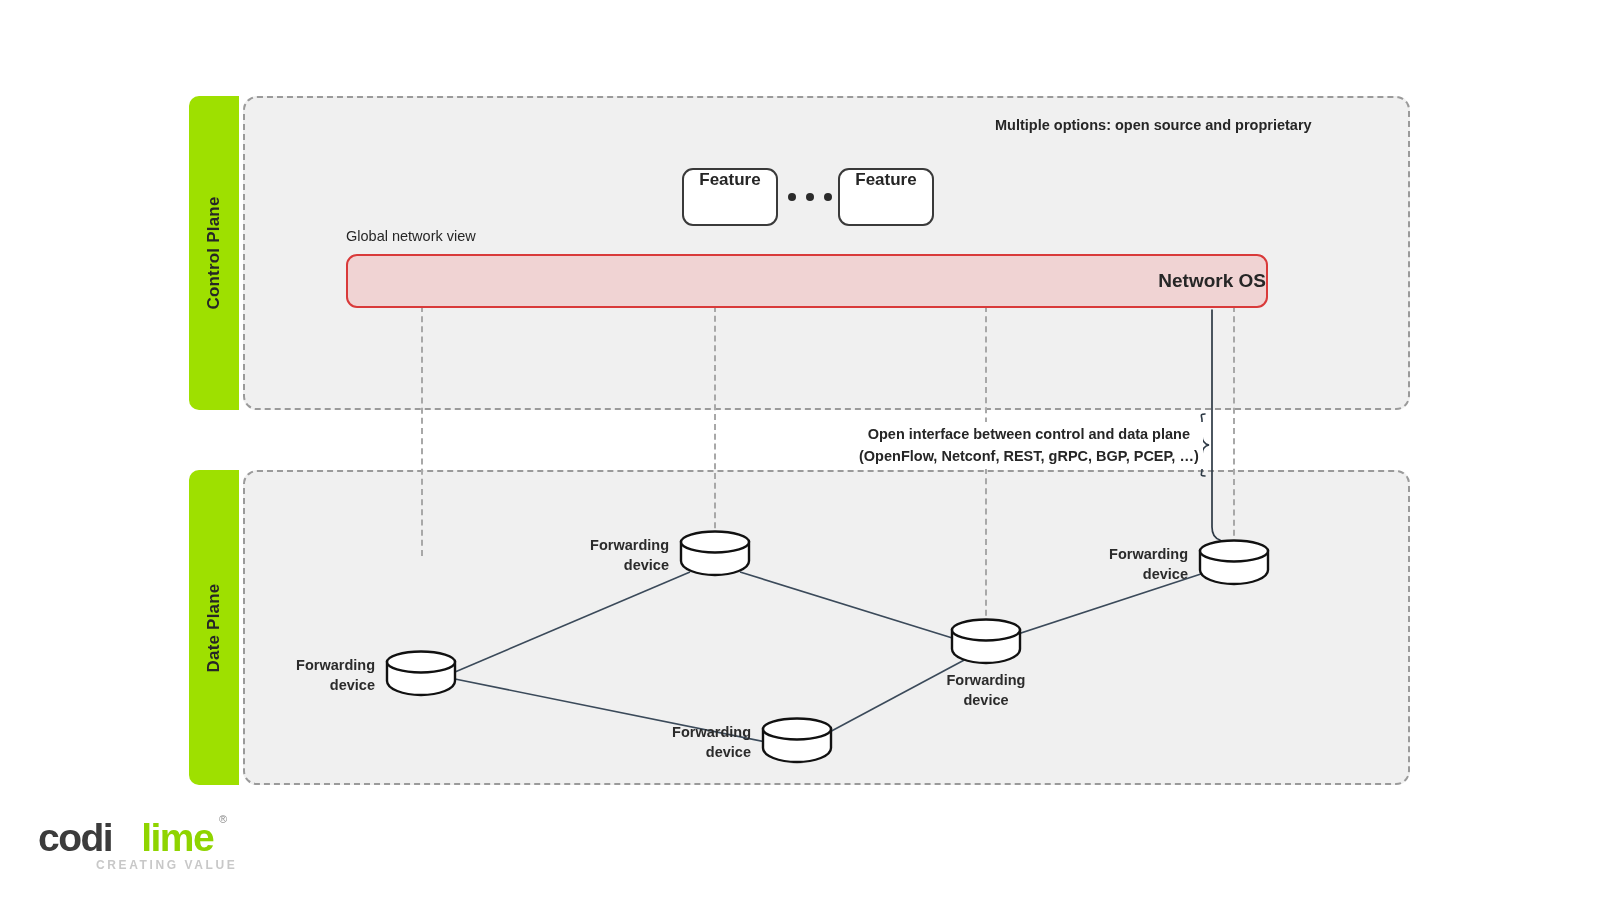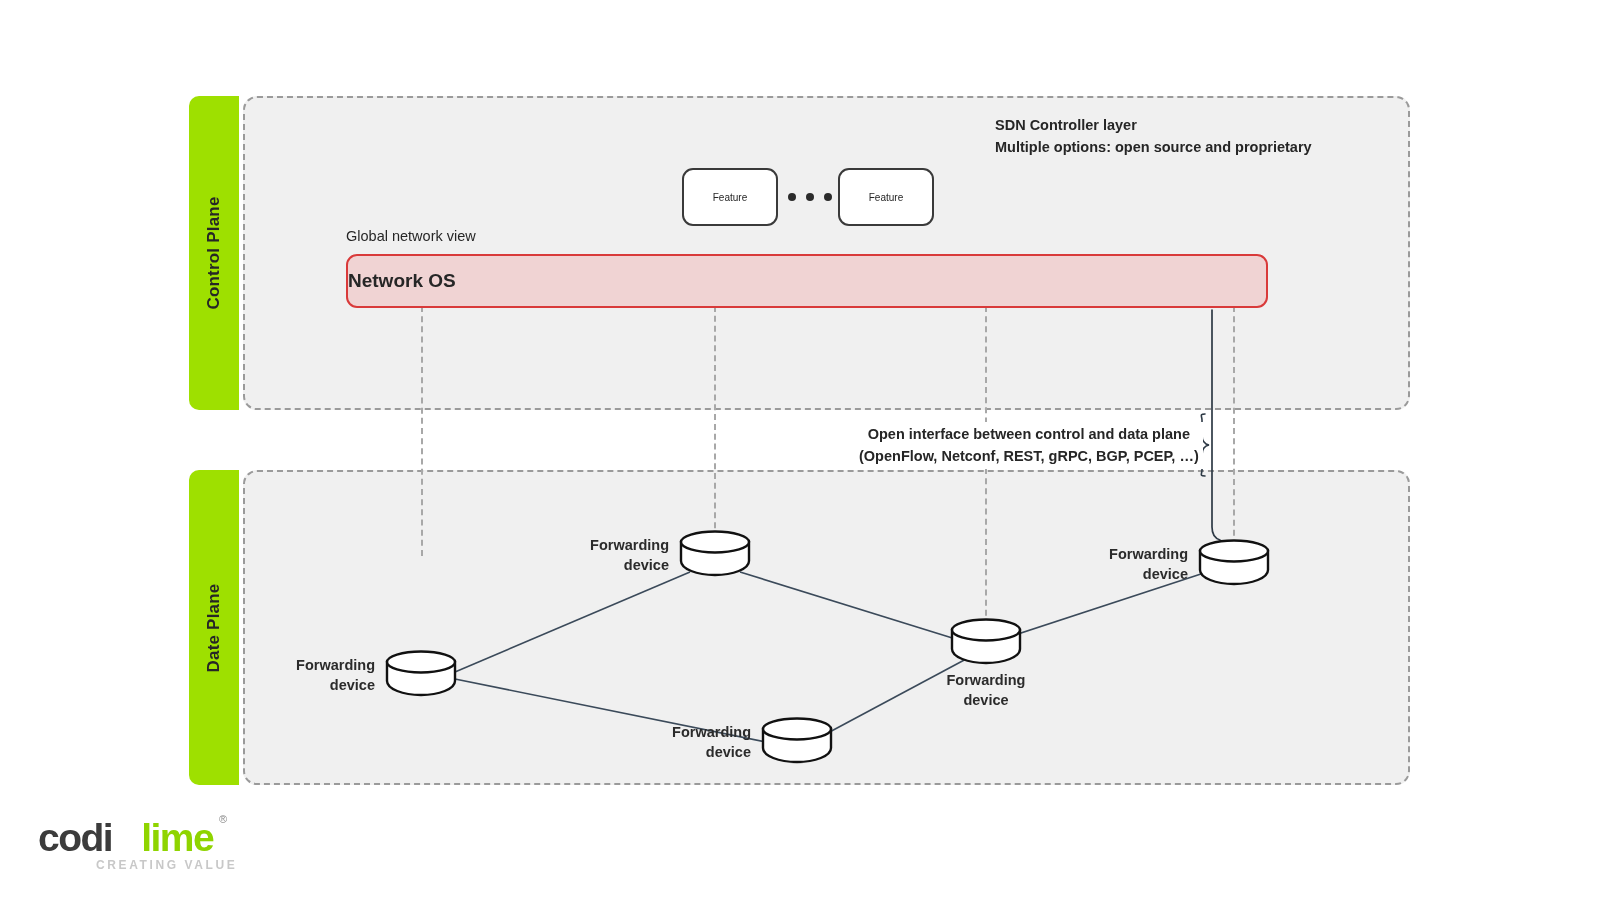--- a/index.html
+++ b/index.html
@@ -87,24 +87,24 @@
   .feature-box {
     position: absolute;
     width: 96px;
     height: 58px;
     top: 168px;
     background: #ffffff;
     border: 2px solid #3a3a3a;
     border-radius: 11px;
     z-index: 5;
     display: flex;
-    align-items: center;
+    align-items: flex-start;
     justify-content: center;
-    font-size: 10px;
-    font-weight: normal;
+    font-size: 17px;
+    font-weight: bold;
     color: #262626;
   }
   #feature-1 { left: 682px; }
   #feature-2 { left: 838px; }
 
   #feature-ellipsis {
     position: absolute;
     left: 788px;
     top: 188px;
     width: 44px;
@@ -138,21 +138,21 @@
     left: 346px;
     top: 254px;
     width: 922px;
     height: 54px;
     background: #f0d3d3;
     border: 2.5px solid #d93a3a;
     border-radius: 11px;
     z-index: 5;
     display: flex;
     align-items: center;
-    justify-content: flex-start;
+    justify-content: flex-end;
     font-size: 19px;
     font-weight: bold;
     color: #262626;
   }
 
   
   #open-iface-note {
     position: absolute;
     left: 855px;
     top: 422px;
@@ -236,21 +236,20 @@
   <div class="guide" style="left:1233px; top:306px; height:240px;"></div>
 
   <div class="plane-tab" id="tab-control">
     <span class="plane-tab-label">Control Plane</span>
   </div>
   <div class="plane-tab" id="tab-data">
     <span class="plane-tab-label">Date Plane</span>
   </div>
 
   <div id="sdn-note">
-    <div>SDN Controller layer</div>
     <div>Multiple options: open source and proprietary</div>
   </div>
 
   <div class="feature-box" id="feature-1">
     <span>Feature</span>
   </div>
 
   <div id="feature-ellipsis">
     <span></span>
     <span></span>

